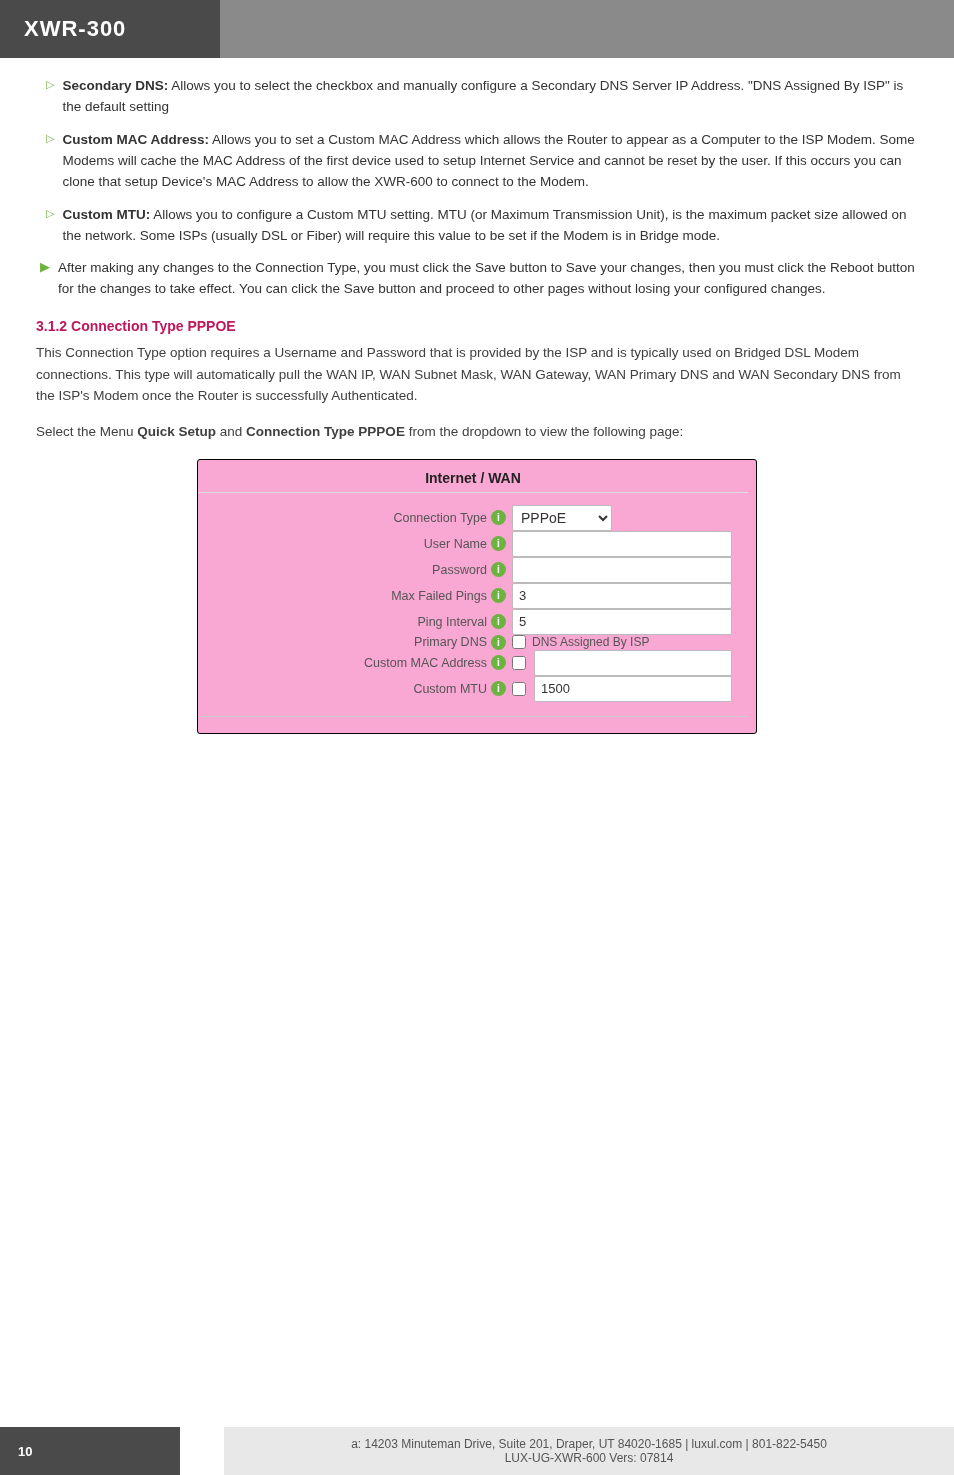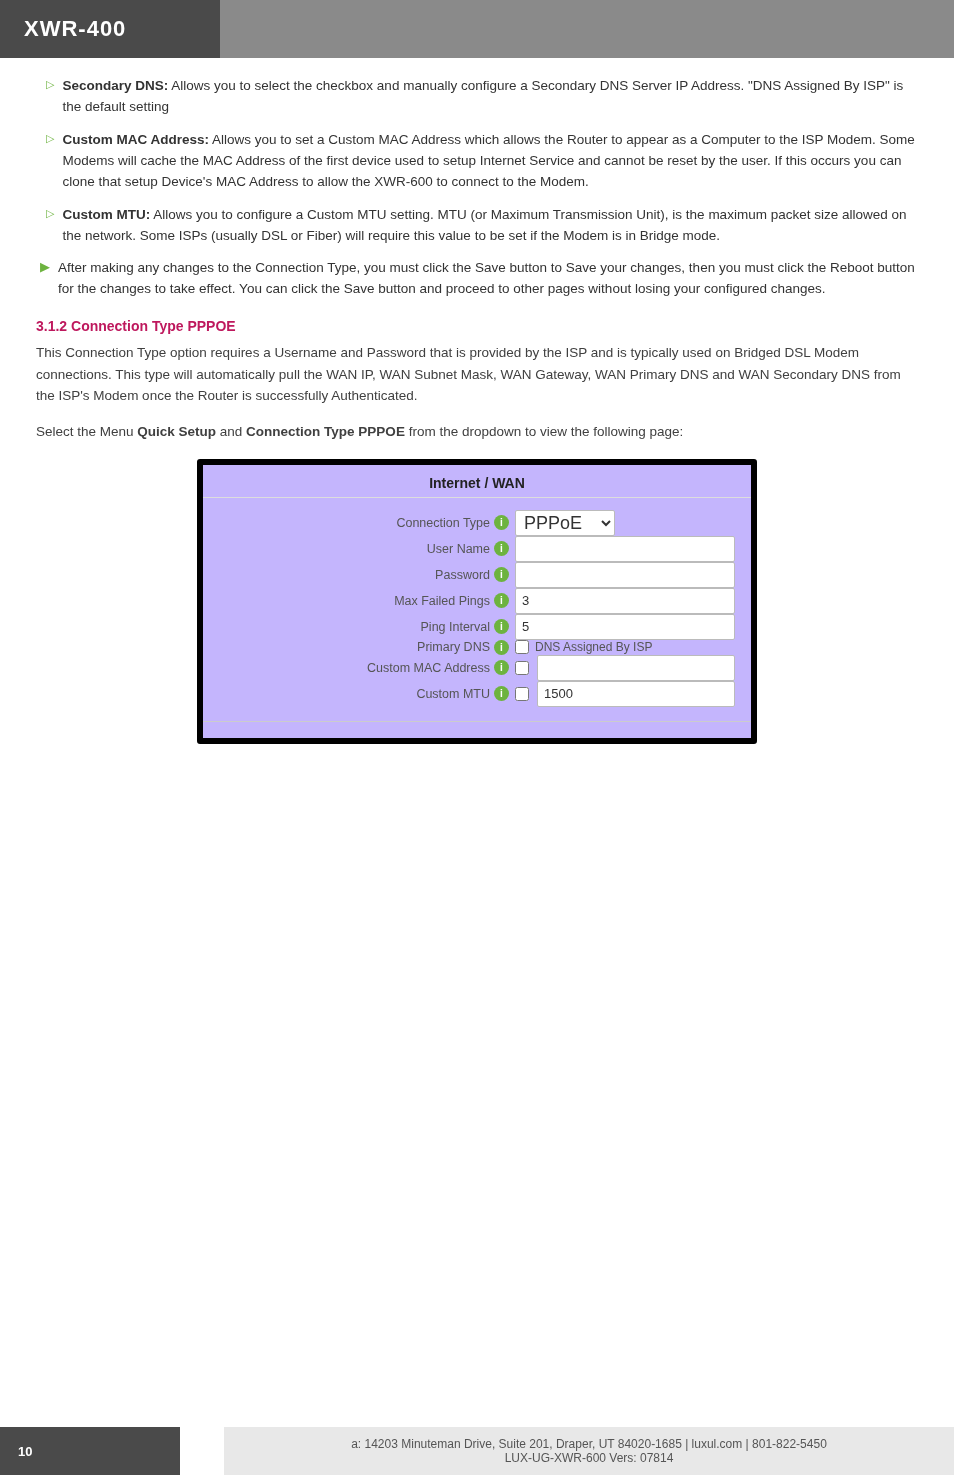--- a/index.html
+++ b/index.html
@@ -101,26 +101,26 @@
       line-height: 1.6;
       margin-bottom: 14px;
       color: #404040;
     }
     .body-text b {
       font-weight: 700;
     }
 
     
     .wan-panel {
-      border: 6px solid #000000;
+      border: 1px solid #000000;
       border-radius: 3px;
       margin: 16px auto;
       max-width: 560px;
-      padding: 10px 0 16px 0;
-      background: #c4b5fd;
+      padding: 10px 8px 16px 0;
+      background: #f9a8d4;
     }
     .wan-panel-title {
       text-align: center;
       font-weight: 700;
       font-size: 14px;
       color: #222;
       margin-bottom: 12px;
       padding-bottom: 6px;
       border-bottom: 1px solid #ddd;
     }
@@ -167,21 +167,21 @@
       padding: 0 6px;
       font-size: 13px;
       color: #333;
       background: #fff;
     }
     .form-select {
       height: 26px;
       border: 1px solid #bbb;
       border-radius: 2px;
       padding: 0 4px;
-      font-size: 18px;
+      font-size: 14px;
       color: #333;
       background: #fff;
       min-width: 100px;
     }
     .checkbox-row {
       display: flex;
       align-items: center;
       gap: 4px;
     }
     .checkbox-row input[type=checkbox] {
@@ -236,21 +236,21 @@
       font-size: 12px;
       color: #555;
       text-align: center;
     }
   </style>
 </head>
 <body>
 
 <div class="header">
   <div class="header-title-box">
-    <h1>XWR-400</h1>
+    <h1>XWR-300</h1>
   </div>
   <div class="header-bar"></div>
 </div>
 
 <div class="content">
 
   <ul class="bullet-list">
     <li>
       <span class="arrow">▷</span>
       <span class="text">

